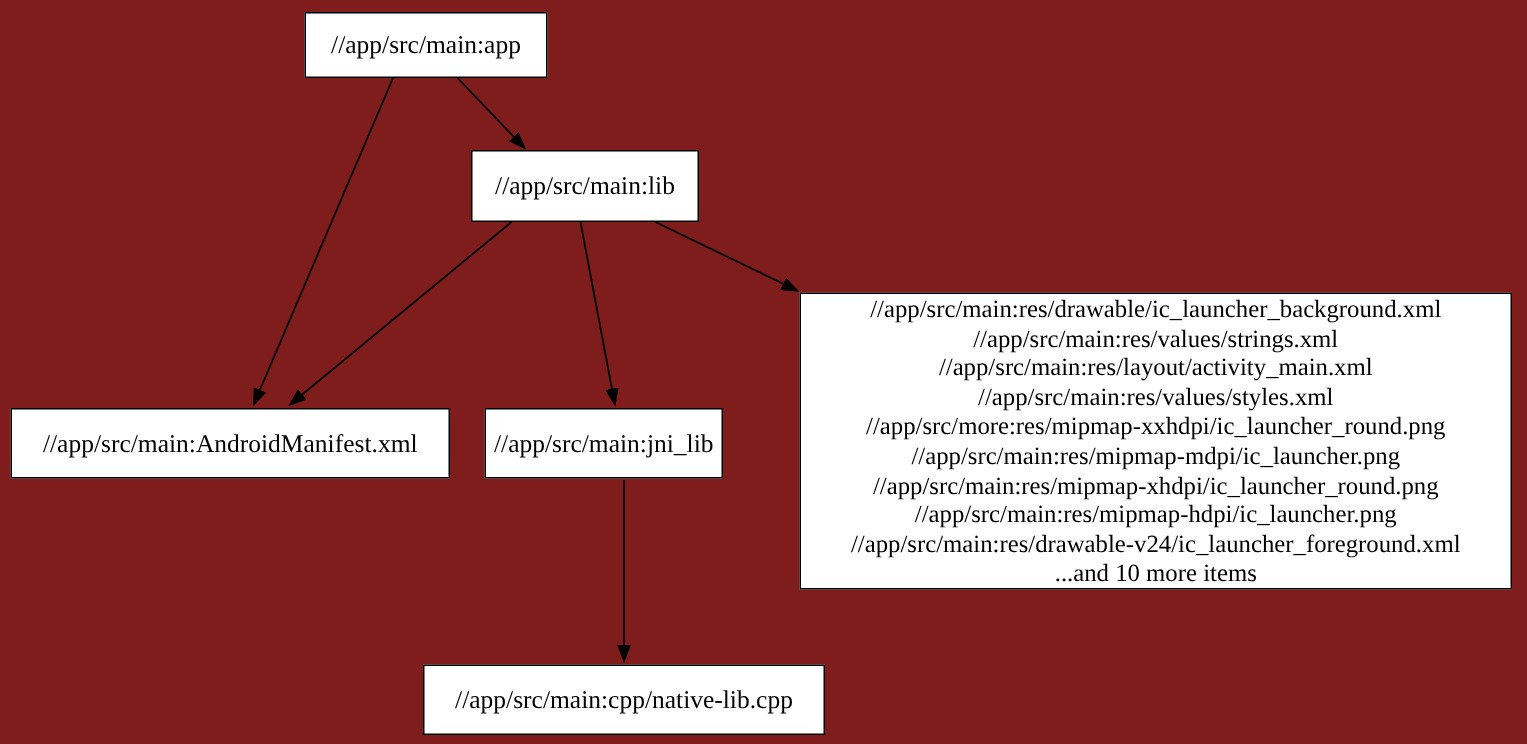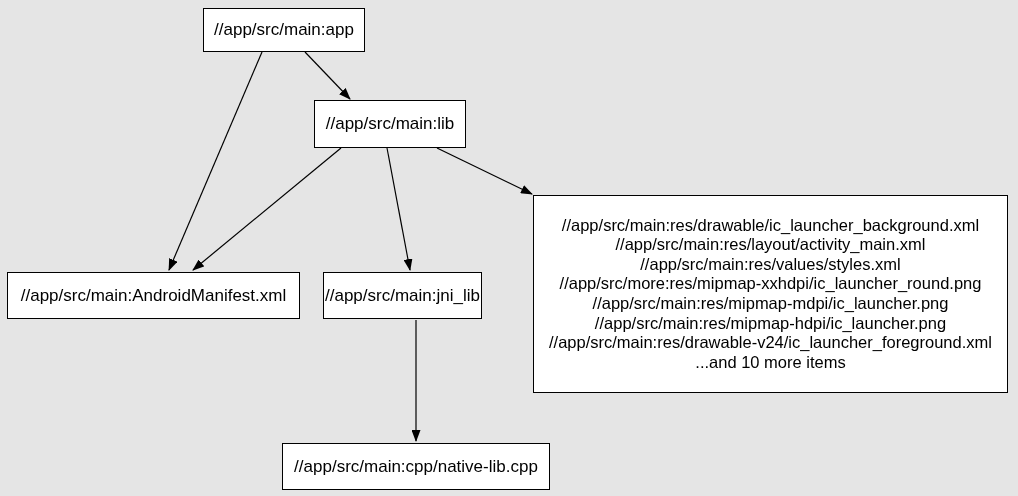--- a/index.html
+++ b/index.html
@@ -4,22 +4,22 @@
 <style>
   html, body {
     margin: 0;
     padding: 0;
     background: #ffffff;
   }
   .canvas {
     position: relative;
     width: 1018px;
     height: 496px;
-    background: #e5e5e5;
-    font-family: Liberation Sans, sans-serif;
+    background: #7f1d1d;
+    font-family: Liberation Serif, serif;
     color: #000000;
     overflow: hidden;
   }
   .edges {
     position: absolute;
     left: 0;
     top: 0;
     width: 1018px;
     height: 496px;
     pointer-events: none;
@@ -78,24 +78,26 @@
   <div class="node" style="left:7px; top:272px; width:293px; height:47px;">
     <span>//app/src/main:AndroidManifest.xml</span>
   </div>
 
   <div class="node" style="left:323px; top:272px; width:159px; height:47px;">
     <span>//app/src/main:jni_lib</span>
   </div>
 
   <div class="node multiline" style="left:533px; top:195px; width:475px; height:198px;">
     <div class="resline">//app/src/main:res/drawable/ic_launcher_background.xml</div>
+    <div class="resline">//app/src/main:res/values/strings.xml</div>
     <div class="resline">//app/src/main:res/layout/activity_main.xml</div>
     <div class="resline">//app/src/main:res/values/styles.xml</div>
     <div class="resline">//app/src/more:res/mipmap-xxhdpi/ic_launcher_round.png</div>
     <div class="resline">//app/src/main:res/mipmap-mdpi/ic_launcher.png</div>
+    <div class="resline">//app/src/main:res/mipmap-xhdpi/ic_launcher_round.png</div>
     <div class="resline">//app/src/main:res/mipmap-hdpi/ic_launcher.png</div>
     <div class="resline">//app/src/main:res/drawable-v24/ic_launcher_foreground.xml</div>
     <div class="resline">...and 10 more items</div>
   </div>
 
   <div class="node" style="left:282px; top:443px; width:268px; height:47px;">
     <span>//app/src/main:cpp/native-lib.cpp</span>
   </div>
 
 </div>

